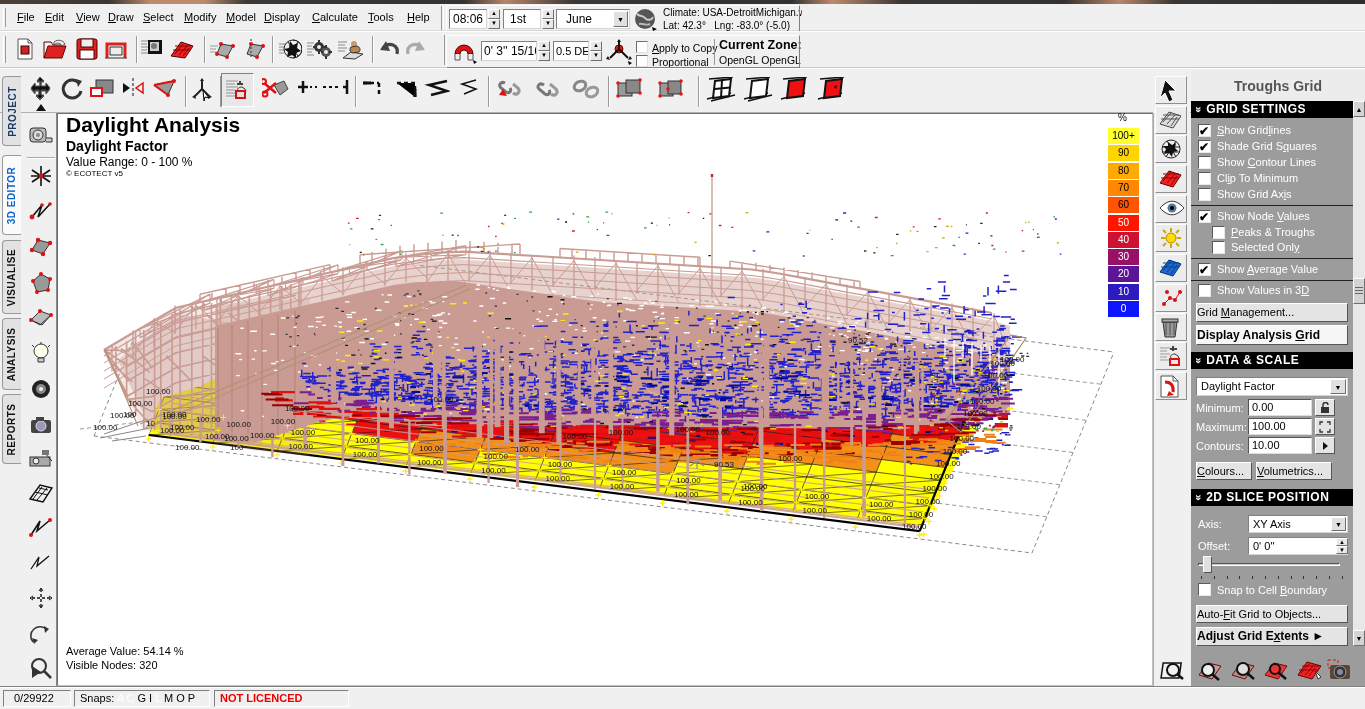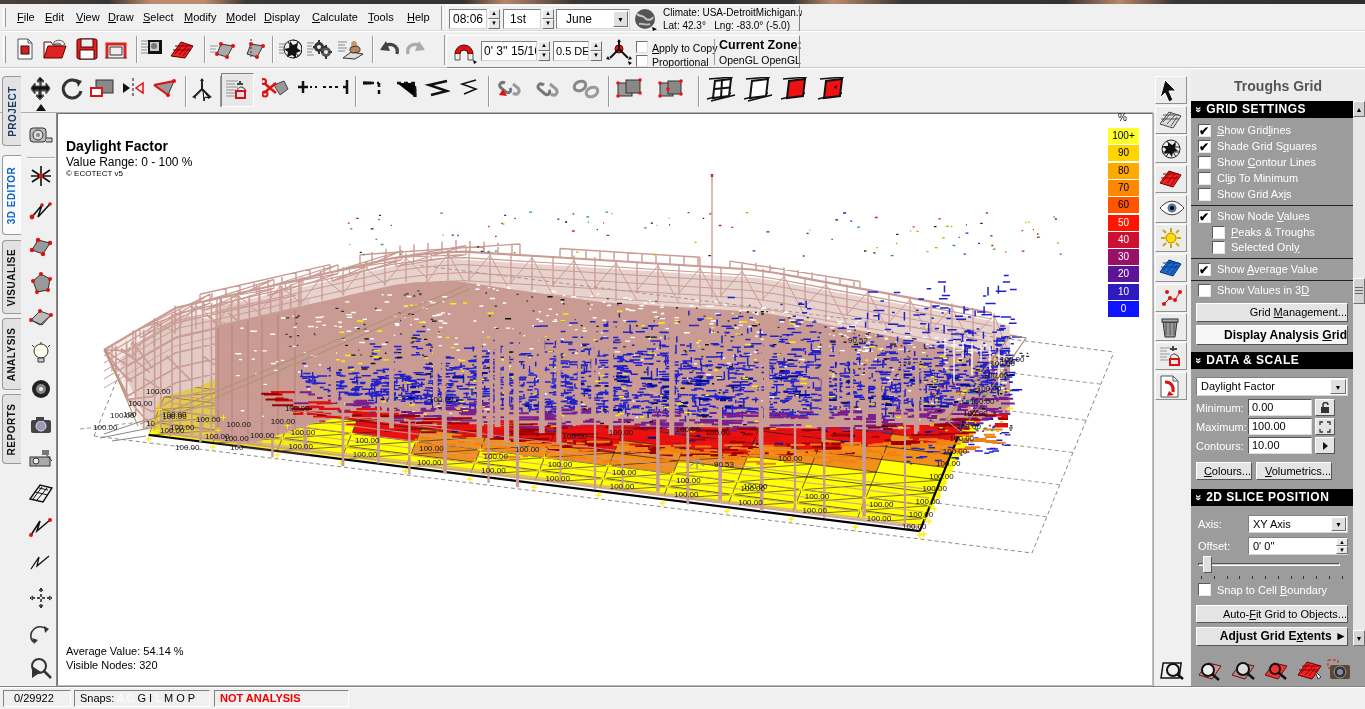--- a/index.html
+++ b/index.html
@@ -7,21 +7,21 @@
 .tb-sep{position:absolute;width:2px;border-left:1px solid #9a9a9a;border-right:1px solid #fff}
 .menu{font-size:11px;color:#000}
 u{text-decoration:underline}
 .whitebox{background:#fff;border:1px solid;border-color:#808080 #d4d4d4 #d4d4d4 #808080;font-size:12px;color:#000}
 .spin{width:12px;background:#e8e8e8}
 .spin div{height:50%;border:1px solid;border-color:#fff #707070 #707070 #fff;font-size:6px;line-height:6px;text-align:center;color:#000;background:#e8e8e8}
 .icobtn{position:absolute;display:flex;align-items:center;justify-content:center}
 .panel-cb{position:absolute;width:13px;height:13px;background:#fff;border:1px solid;border-color:#5a5a5a #e8e8e8 #e8e8e8 #5a5a5a}
 .panel-lab{position:absolute;font-size:11px;color:#fff;white-space:nowrap}
 .blackbar{position:absolute;left:0;width:162px;height:17px;background:#000;color:#fff;font-weight:bold;font-size:12px;line-height:17px}
-.pbtn{position:absolute;left:5px;width:152px;background:#e4e4e4;border:1px solid;border-color:#fff #555 #555 #fff;font-size:11px;color:#000;text-align:right}
+.pbtn{position:absolute;left:5px;width:152px;background:#e4e4e4;border:1px solid;border-color:#fff #555 #555 #fff;font-size:11px;color:#000;text-align:left}
 .ptxt{position:absolute;background:#fff;border:1px solid;border-color:#555 #ddd #ddd #555;font-size:11px;color:#000;padding-left:3px}
 .lgd{position:absolute;width:31px;height:16px;font-size:10px;text-align:center;line-height:16px}
 </style></head><body>
 <div id="root">
     <div class="abs" style="left:0;top:0;width:1365px;height:4px;background:linear-gradient(90deg,#4a413b,#3a3633 8%,#bc8a6c 11%,#bc8a6c 15%,#3c3835 18%,#36322f 34%,#b8876a 37%,#3a3734 42%,#343230 58%,#bd8b6d 61%,#3b3734 66%,#343130 78%,#b8876a 82%,#3a3633 86%,#2f2d2b 100%)"></div>
     <div class="abs" style="left:0;top:4px;width:1365px;height:27px;background:#f0f0f0;border-bottom:1px solid #d8d8d8"></div>
     <div class="abs" style="left:3px;top:8px;width:3px;height:19px;border-left:1px solid #fff;border-right:1px solid #999"></div>
     <div class="abs menu" style="left:17px;top:11px"><u>F</u>ile</div>
     <div class="abs menu" style="left:45px;top:11px"><u>E</u>dit</div>
     <div class="abs menu" style="left:76px;top:11px"><u>V</u>iew</div>
@@ -686,20 +686,21 @@
           <text x="515.1" y="454.3">100.00</text>
           <text x="562.6" y="440.9">100.00</text>
           <text x="270.7" y="425.6">100.00</text>
           <text x="429.1" y="404">100.00</text>
           <text x="714" y="469">90.53</text>
           <text x="848" y="345">90.52</text>
           <text x="1000" y="364">100.00</text>
         </g>
       </svg>
     </div>
+    <div class="abs" style="left:66px;top:113px;font-size:21px;font-weight:bold;color:#000">Daylight Analysis</div>
     <div class="abs" style="left:66px;top:138px;font-size:14px;font-weight:bold;color:#000">Daylight Factor</div>
     <div class="abs" style="left:66px;top:155px;font-size:12px;color:#000">Value Range: 0 - 100 %</div>
     <div class="abs" style="left:66px;top:169px;font-size:8px;font-weight:normal;color:#000">© ECOTECT v5</div>
     <div class="abs" style="left:66px;top:645px;font-size:11px;color:#000">Average Value: 54.14 %</div>
     <div class="abs" style="left:66px;top:659px;font-size:11px;color:#000">Visible Nodes: 320</div>
     <div class="abs" style="left:1118px;top:112px;font-size:10px;color:#000">%</div>
     <div class="lgd" style="left:1108px;top:128px;background:#ffff2e;color:#000">100+</div>
     <div class="lgd" style="left:1108px;top:145.3px;background:#ffd500;color:#000">90</div>
     <div class="lgd" style="left:1108px;top:162.60000000000002px;background:#ffaa00;color:#000">80</div>
     <div class="lgd" style="left:1108px;top:179.90000000000003px;background:#ff8800;color:#000">70</div>
@@ -934,13 +935,13 @@
         <rect x="3" y="3" width="10" height="8" fill="none" stroke="#d11" stroke-dasharray="3 2"></rect>
         <rect x="5" y="8" width="20" height="14" rx="2" fill="#5a4636"></rect>
         <circle cx="15" cy="15" r="6" fill="#333" stroke="#999"></circle>
         <circle cx="15" cy="15" r="3" fill="#88a"></circle>
       </svg>
     </div>
     <div class="abs" style="left:0;top:686px;width:1365px;height:23px;background:#f0f0f0;border-top:1px solid #808080"></div>
     <div class="abs" style="left:0;top:687px;width:1365px;height:1px;background:#fff"></div>
     <div class="abs" style="left:3px;top:690px;width:68px;height:17px;border:1px solid;border-color:#808080 #fff #fff #808080;font-size:11px;line-height:15px;color:#000"><span style="margin-left:10px">0/29922</span></div>
     <div class="abs" style="left:74px;top:690px;width:136px;height:17px;border:1px solid;border-color:#808080 #fff #fff #808080;font-size:11px;line-height:15px;color:#000"><span style="margin-left:5px">Snaps:</span> <span style="color:#fff">A C</span> G I <span style="color:#fff">L</span> M O P</div>
-    <div class="abs" style="left:214px;top:690px;width:135px;height:17px;border:1px solid;border-color:#808080 #fff #fff #808080;font-size:11px;line-height:15px;color:#000"><span style="margin-left:5px;color:#e00;font-weight:bold">NOT ANALYSIS</span></div>
+    <div class="abs" style="left:214px;top:690px;width:135px;height:17px;border:1px solid;border-color:#808080 #fff #fff #808080;font-size:11px;line-height:15px;color:#000"><span style="margin-left:5px;color:#e00;font-weight:bold">NOT LICENCED</span></div>
   </div>
 </body></html>

